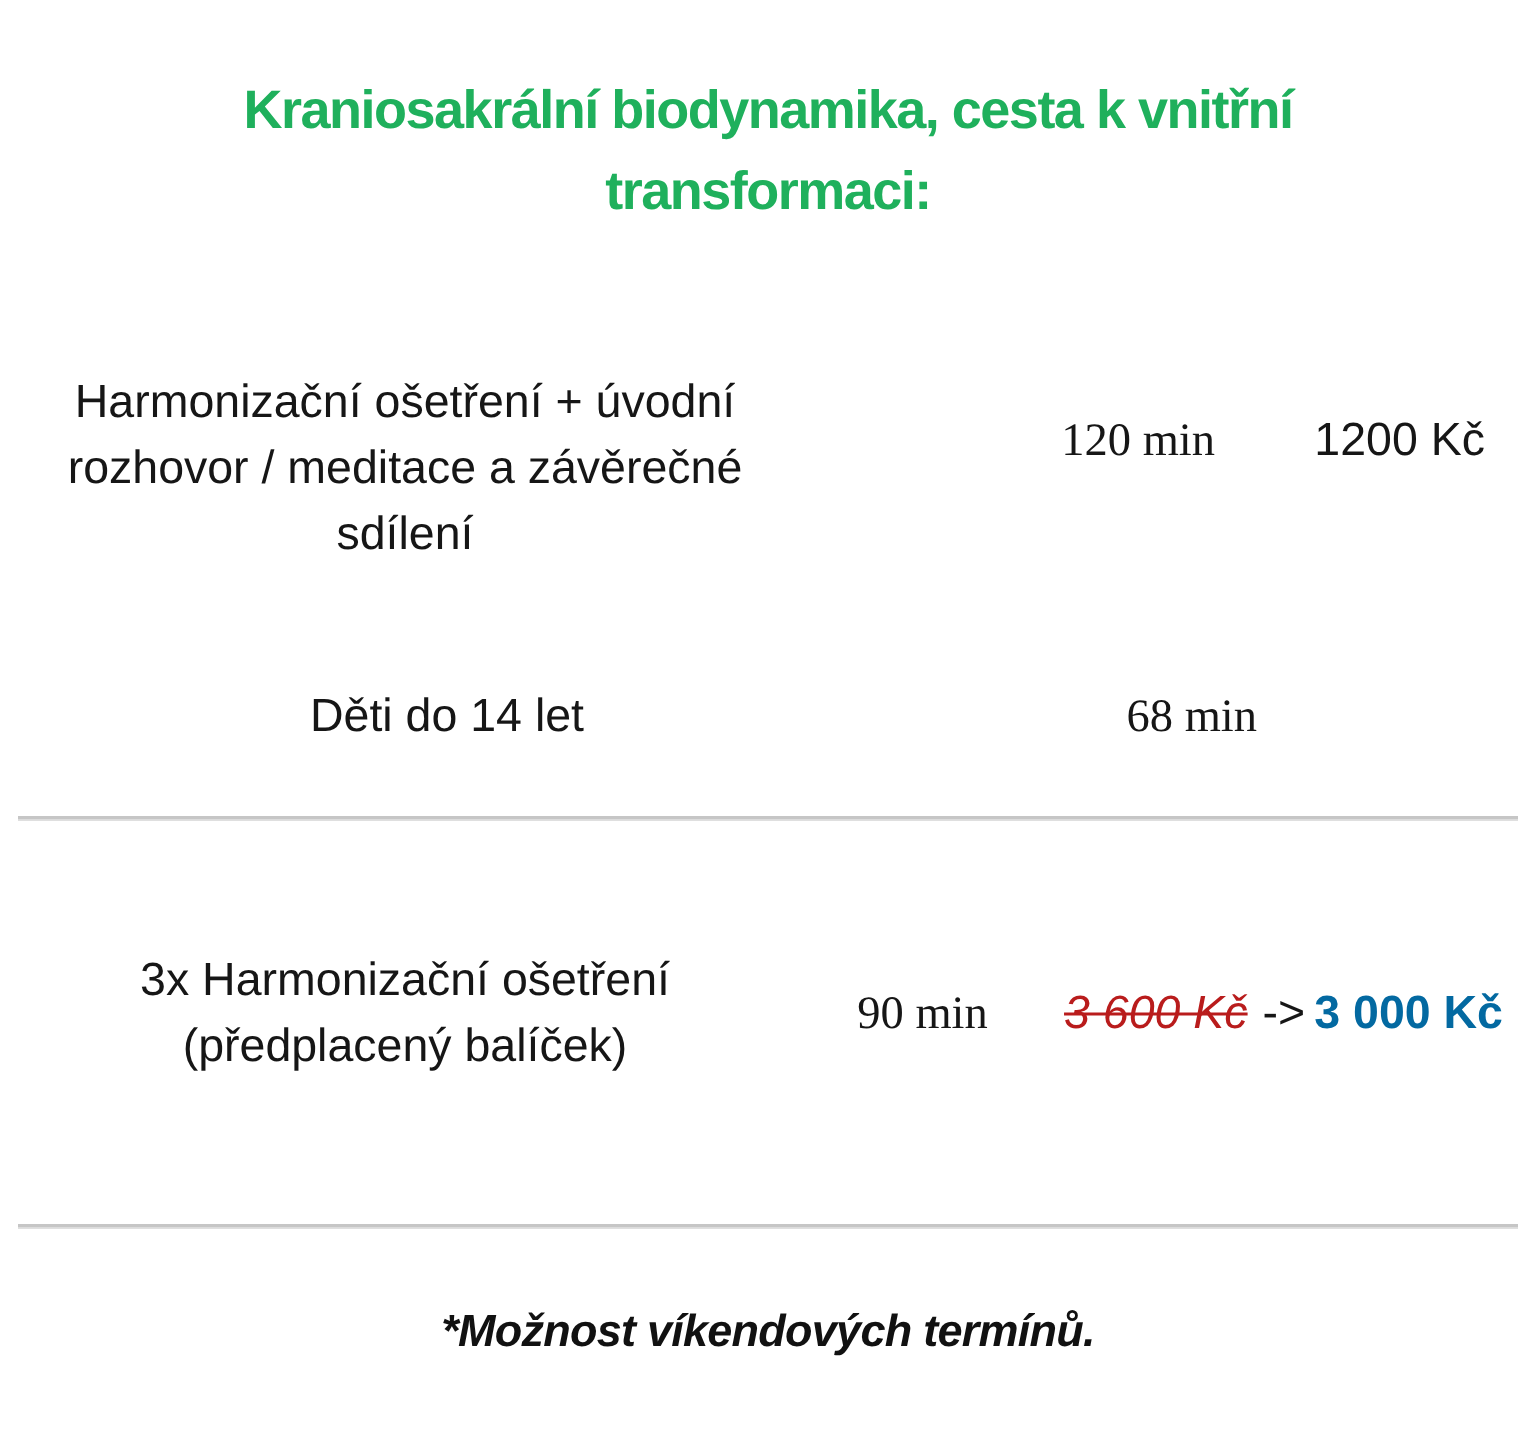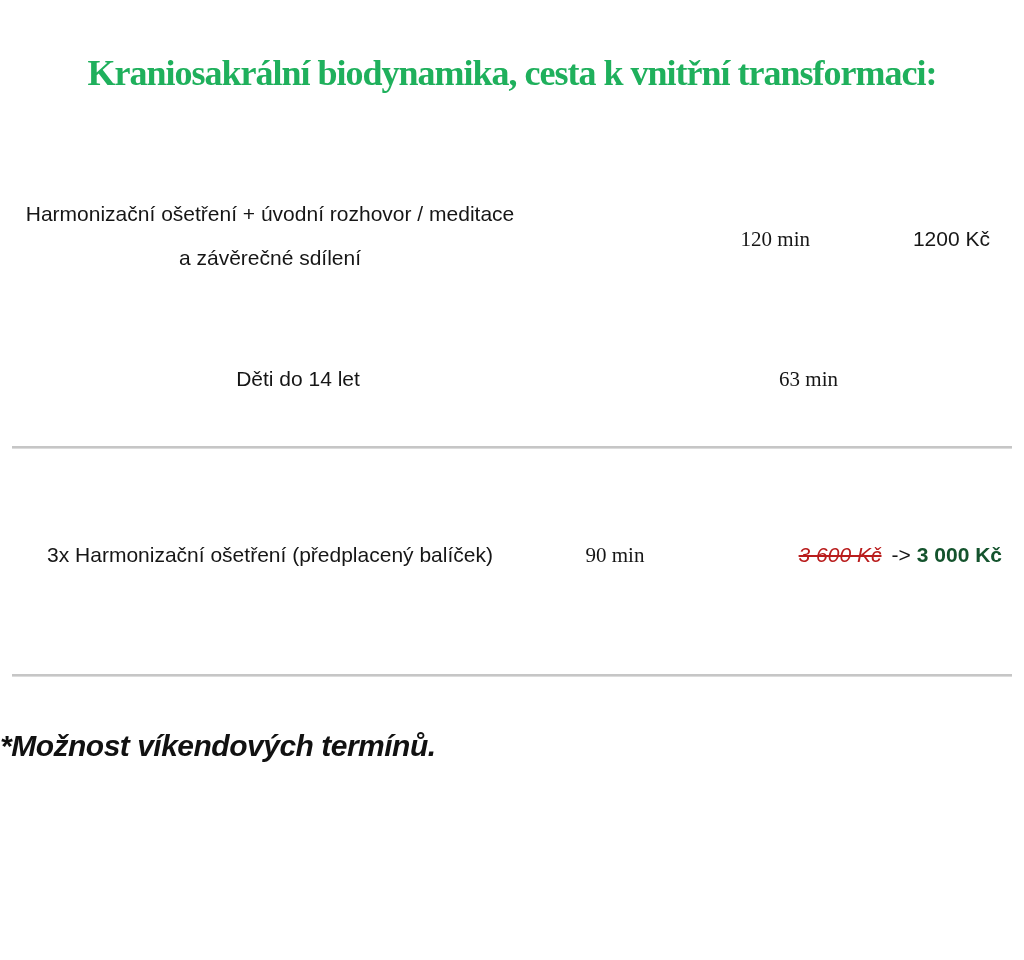--- a/index.html
+++ b/index.html
@@ -17,26 +17,26 @@
     padding-top: 46px;
     width: 1024px;
     text-align: center;
     font-size: 36px;
     line-height: 54px;
     font-weight: 700;
     letter-spacing: -1px;
     color: #1fb05c;
     max-width: 1024px;
   }
-  .title-inner { max-width: 880px; margin: 0 auto; font-family: Liberation Serif, serif; }
+  .title-inner { max-width: 880px; margin: 0 auto; }
 
   .row {
     display: flex;
     align-items: center;
-    font-size: 21px;
+    font-size: 31px;
     line-height: 44px;
   }
   .cell-service {
     width: 540px;
     display: flex;
     justify-content: center;
     flex-shrink: 0;
   }
   .service-inner { max-width: 500px; text-align: center; }
   .cell-duration { width: 270px; text-align: right; flex-shrink: 0; font-family: Liberation Serif, serif; }
@@ -75,25 +75,26 @@
     padding-right: 22px;
     white-space: nowrap;
   }
   .old-price {
     font-style: italic;
     text-decoration: line-through;
     text-decoration-thickness: 2px;
     color: #b91c1c;
   }
   .price-arrow { margin: 0 6px 0 10px; color: #161616; }
-  .new-price { font-weight: 700; color: #14532d; }
+  .new-price { font-weight: 700; color: #0369a1; }
 
   .footnote {
     margin-top: 51px;
     width: 1024px;
+    text-align: center;
     font-size: 30px;
     line-height: 36px;
     font-weight: 700;
     font-style: italic;
     letter-spacing: -0.5px;
     color: #111111;
   }
 </style>
 </head>
 <body>
@@ -109,21 +110,21 @@
       <div class="service-inner">Harmonizační ošetření + úvodní rozhovor / meditace a závěrečné sdílení</div>
     </div>
     <div class="cell-duration">120 min</div>
     <div class="cell-price">1200 Kč</div>
   </div>
 
   <div class="row row-2">
     <div class="cell-service">
       <div class="service-inner">Děti do 14 let</div>
     </div>
-    <div class="cell-duration">63 min</div>
+    <div class="cell-duration">68 min</div>
   </div>
 
   <hr class="divider divider-1">
 
   <div class="row row-3">
     <div class="cell-service">
       <div class="service-inner">3x Harmonizační ošetření (předplacený balíček)</div>
     </div>
     <div class="cell-duration">90 min</div>
     <div class="cell-price">

